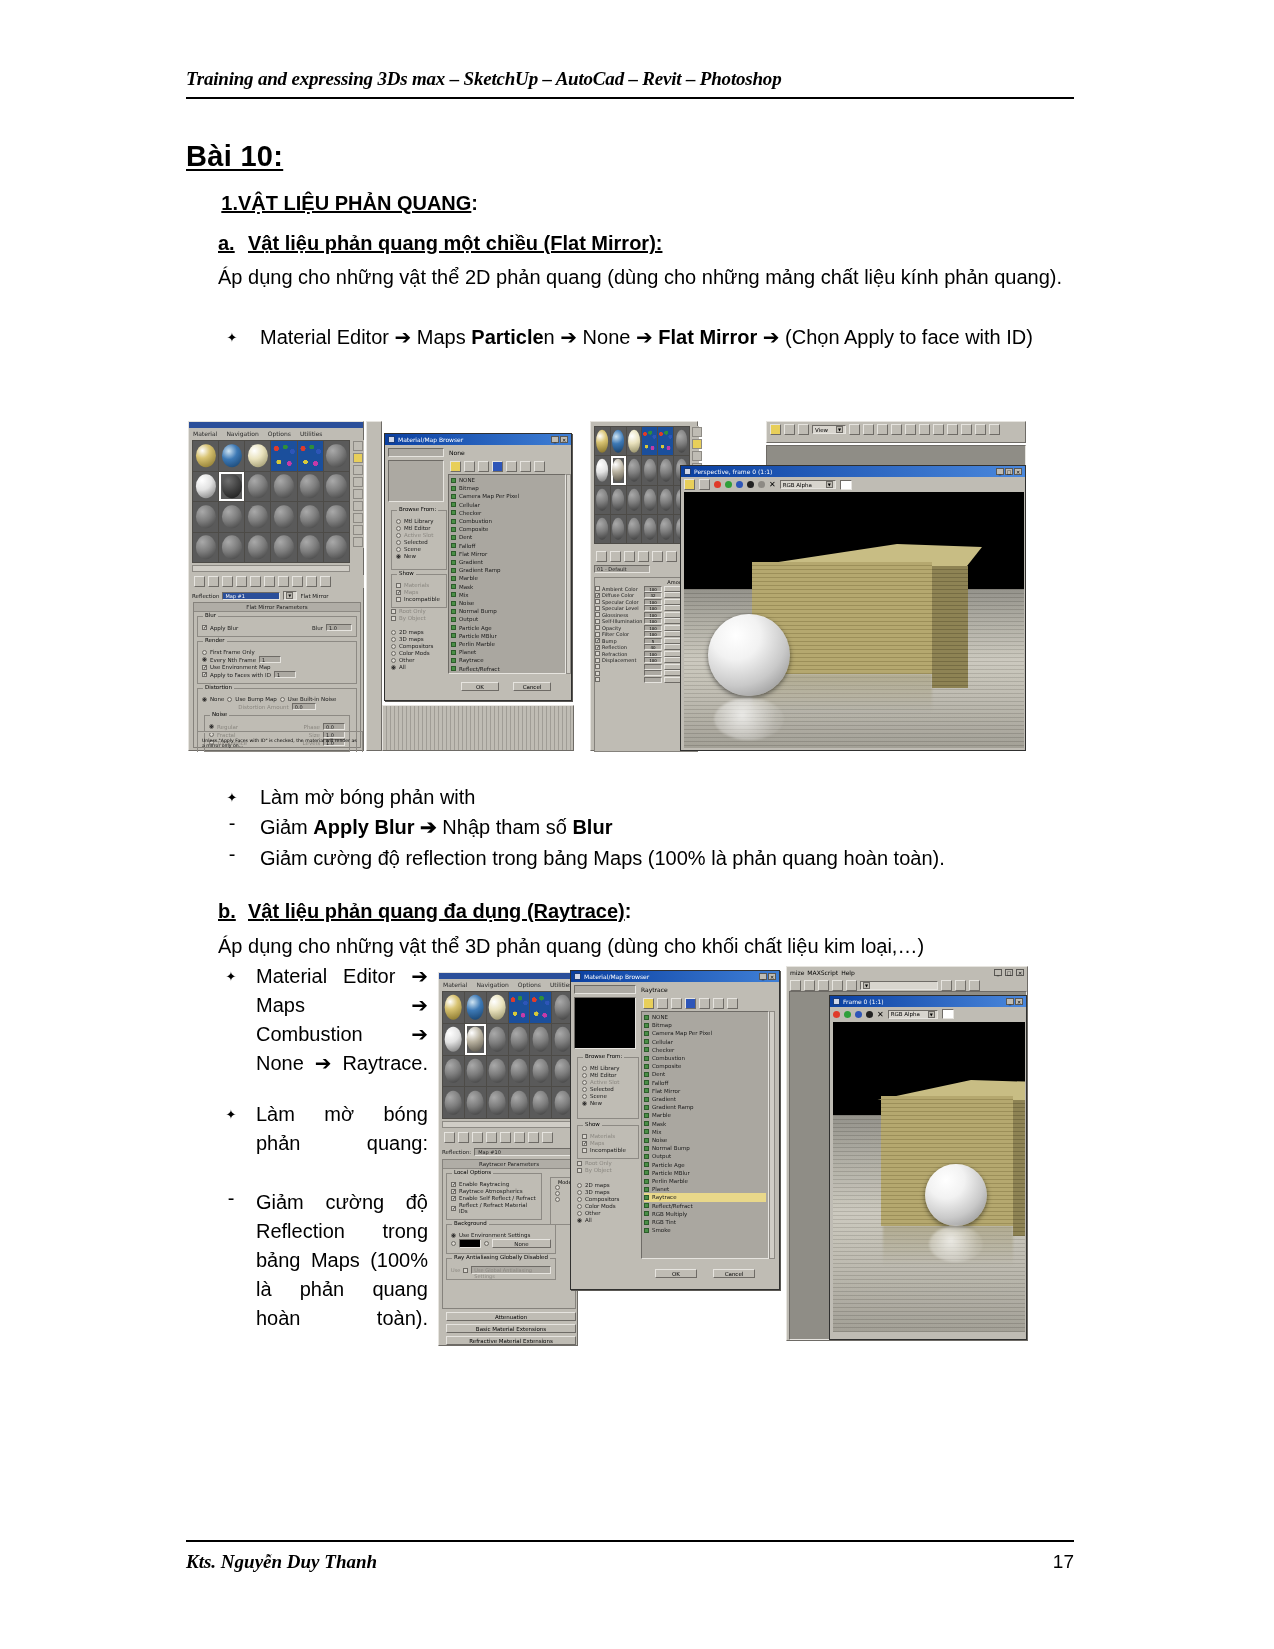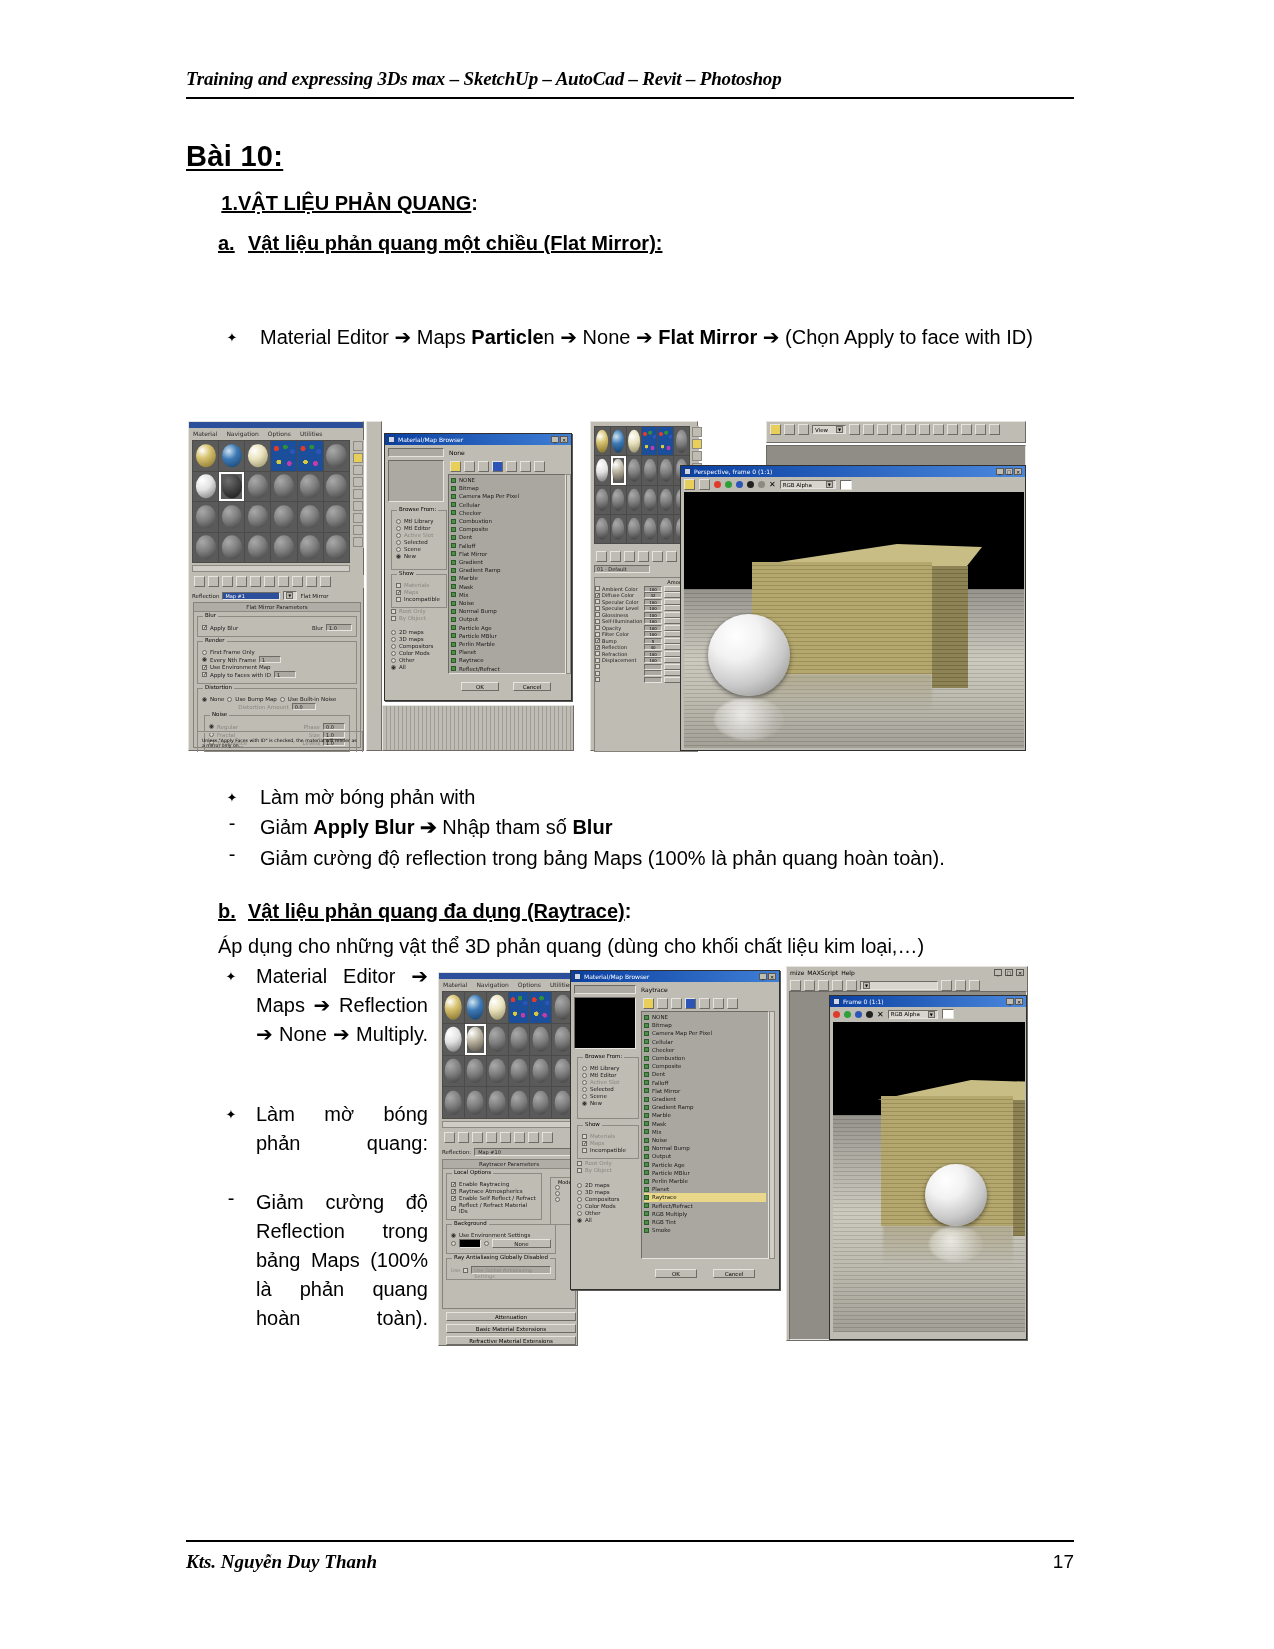--- a/index.html
+++ b/index.html
@@ -232,20 +232,21 @@
 
   <div class="h-bai"><u>Bài 10:</u></div>
 
   <div class="lvl1">
     <span class="num">1.</span><span class="t">VẬT LIỆU PHẢN QUANG</span><span>:</span>
   </div>
 
   <div class="lvl2">
     <span class="num">a.</span><span class="t">Vật liệu phản quang một chiều (Flat Mirror):</span>
   </div>
+  <div class="para p-a-body">Áp dụng cho những vật thể 2D phản quang (dùng cho những mảng chất liệu kính phản quang).</div>
 
   <div class="bul b-mat">
     <span class="mk">✦</span>
     <span class="tx"><span>Material Editor </span><span>➔</span><span> Maps </span><b>Particle</b><span>n </span><span>➔</span><span> None </span><span>➔</span><span> </span><b>Flat Mirror</b><span> </span><span>➔</span><span> (Chọn Apply to face with ID)</span></span>
   </div>
 
   <div class="shot" style="left:186px; top:415px; width:388px; height:337px; background:#ffffff;">
 
     <div class="panel" style="position:absolute; left:2px; top:6px; width:176px; height:330px;">
       <div class="bluebar"></div>
@@ -931,21 +932,21 @@
     <span class="tx">Giảm cường độ reflection trong bảng Maps (100% là phản quang hoàn toàn).</span>
   </div>
 
   <div class="lvl2b">
     <span class="num">b.</span><span class="t">Vật liệu phản quang đa dụng (Raytrace)</span><span>:</span>
   </div>
   <div class="para p-b-body">Áp dụng cho những vật thể 3D phản quang (dùng cho khối chất liệu kim loại,…)</div>
 
   <div class="colbullet c1">
     <span class="mk">✦</span>
-    <span class="tx just">Material Editor ➔ Maps ➔ Reflection ➔ None ➔ Multiply.</span>
+    <span class="tx just">Material Editor ➔ Maps ➔ Combustion ➔ None ➔ Raytrace.</span>
   </div>
   <div class="colbullet c2">
     <span class="mk">✦</span>
     <span class="tx just">Làm mờ bóng phản quang:</span>
   </div>
   <div class="colbullet c3">
     <span class="mk">-</span>
     <span class="tx just">Giảm cường độ Reflection trong bảng Maps (100% là phản quang hoàn toàn).</span>
   </div>
 

